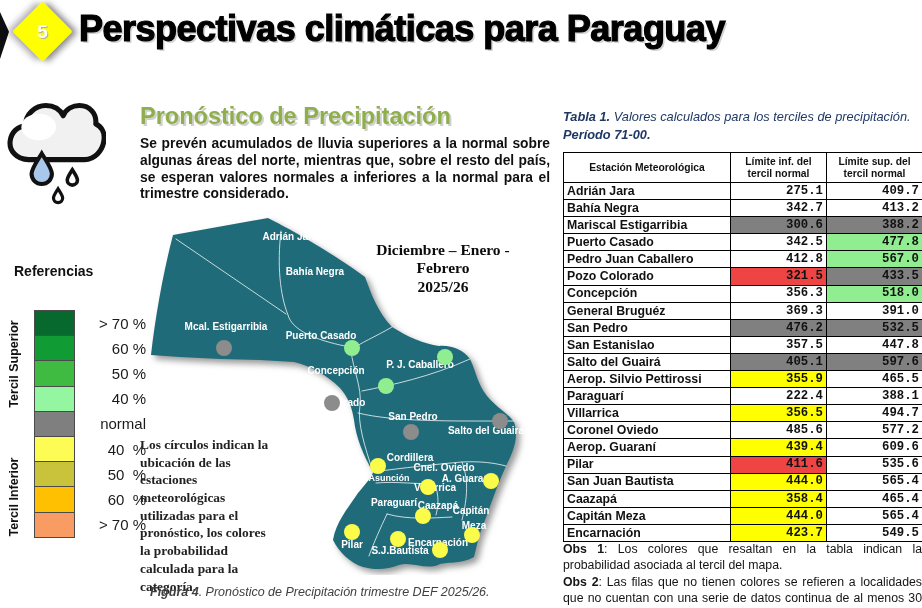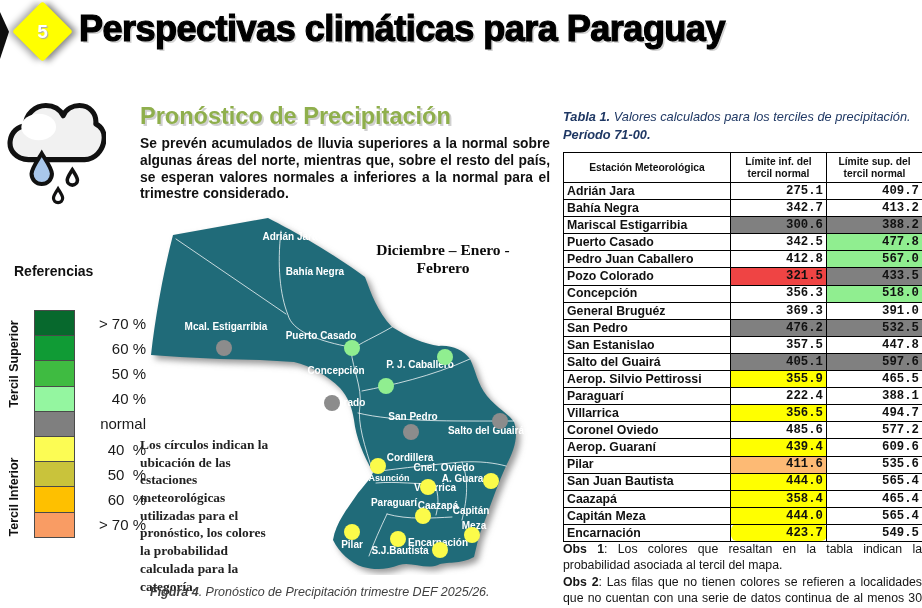--- a/index.html
+++ b/index.html
@@ -181,20 +181,21 @@
         <circle cx="283" cy="301" r="8" fill="#FBFB4A"></circle>
         <circle cx="332" cy="320" r="8" fill="#FBFB4A"></circle>
         <circle cx="212" cy="317" r="8" fill="#FBFB4A"></circle>
         <circle cx="258" cy="324" r="8" fill="#FBFB4A"></circle>
         <circle cx="300" cy="335" r="8" fill="#FBFB4A"></circle>
       </g>
   </svg>
 
   <div class="period">
     <div>Diciembre – Enero - Febrero</div>
+    <div>2025/26</div>
   </div>
   <p class="map-note">Los círculos indican la ubicación de las estaciones meteorológicas utilizadas para el pronóstico, los colores la probabilidad calculada para la categoría.</p>
   <p class="fig-caption"><b>Figura 4</b><span>. Pronóstico de Precipitación trimestre DEF 2025/26.</span></p>
 
   <div class="tbl-caption">
     <div><b>Tabla 1.</b><span> Valores calculados para los terciles de precipitación.</span></div>
     <div class="line2">Período 71-00.</div>
   </div>
 
   <table id="datatable">
@@ -286,41 +287,41 @@
           <td class="num">485.6</td>
           <td class="num">577.2</td>
         </tr>
         <tr>
           <td class="st">Aerop. Guaraní</td>
           <td class="num" style="background: rgb(255, 255, 0);">439.4</td>
           <td class="num">609.6</td>
         </tr>
         <tr>
           <td class="st">Pilar</td>
-          <td class="num" style="background: #fdba74; padding-left: 34px;">411.6</td>
+          <td class="num" style="background: #ef4444; padding-left: 34px;">411.6</td>
           <td class="num">535.6</td>
         </tr>
         <tr>
           <td class="st">San Juan Bautista</td>
           <td class="num" style="background: rgb(255, 255, 0);">444.0</td>
           <td class="num">565.4</td>
         </tr>
         <tr>
           <td class="st">Caazapá</td>
           <td class="num" style="background: rgb(255, 255, 0);">358.4</td>
           <td class="num">465.4</td>
         </tr>
         <tr>
           <td class="st">Capitán Meza</td>
           <td class="num" style="background: rgb(255, 255, 0);">444.0</td>
           <td class="num">565.4</td>
         </tr>
         <tr>
           <td class="st">Encarnación</td>
-          <td class="num" style="background: rgb(255, 255, 0); border-radius: 6px;">423.7</td>
+          <td class="num" style="background: rgb(255, 255, 0);">423.7</td>
           <td class="num">549.5</td>
         </tr>
       </tbody>
   </table>
 
   <div class="obs-wrap">
     <p class="obs"><b>Obs 1</b><span>: Los colores que resaltan en la tabla indican la probabilidad asociada al tercil del mapa.</span></p>
     <p class="obs"><b>Obs 2</b><span>: Las filas que no tienen colores se refieren a localidades que no cuentan con una serie de datos continua de al menos 30 años y con el mínimo de faltantes necesarias para la generación del pronóstico.</span></p>
   </div>
 

